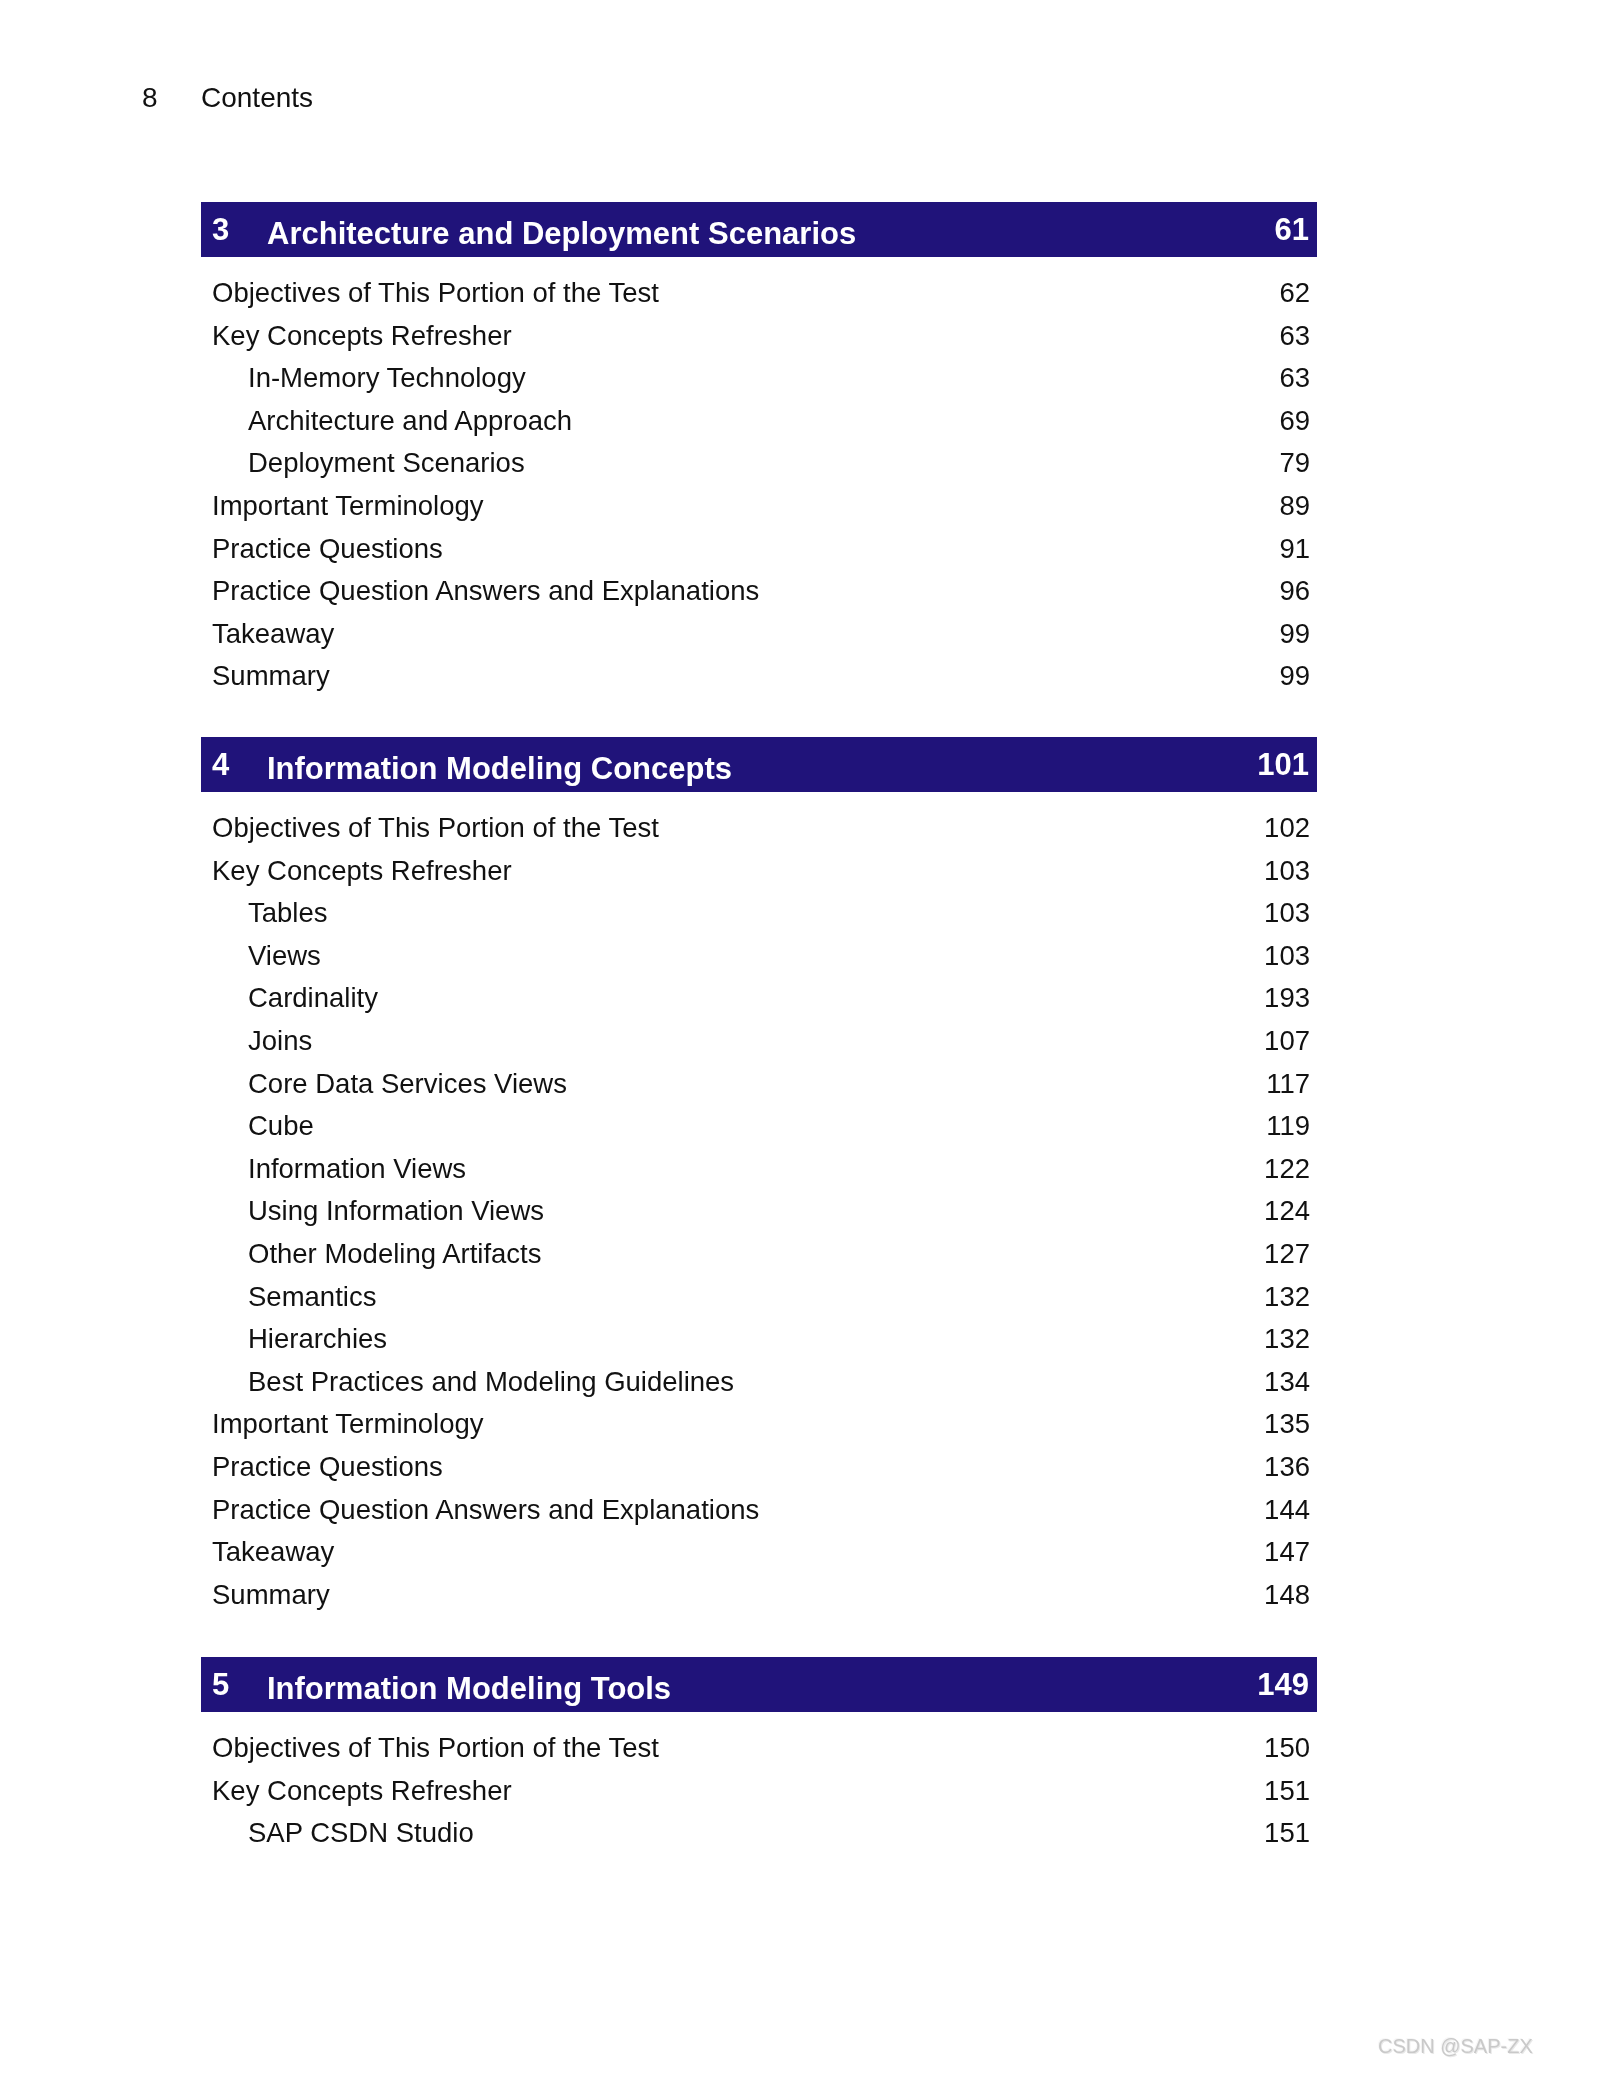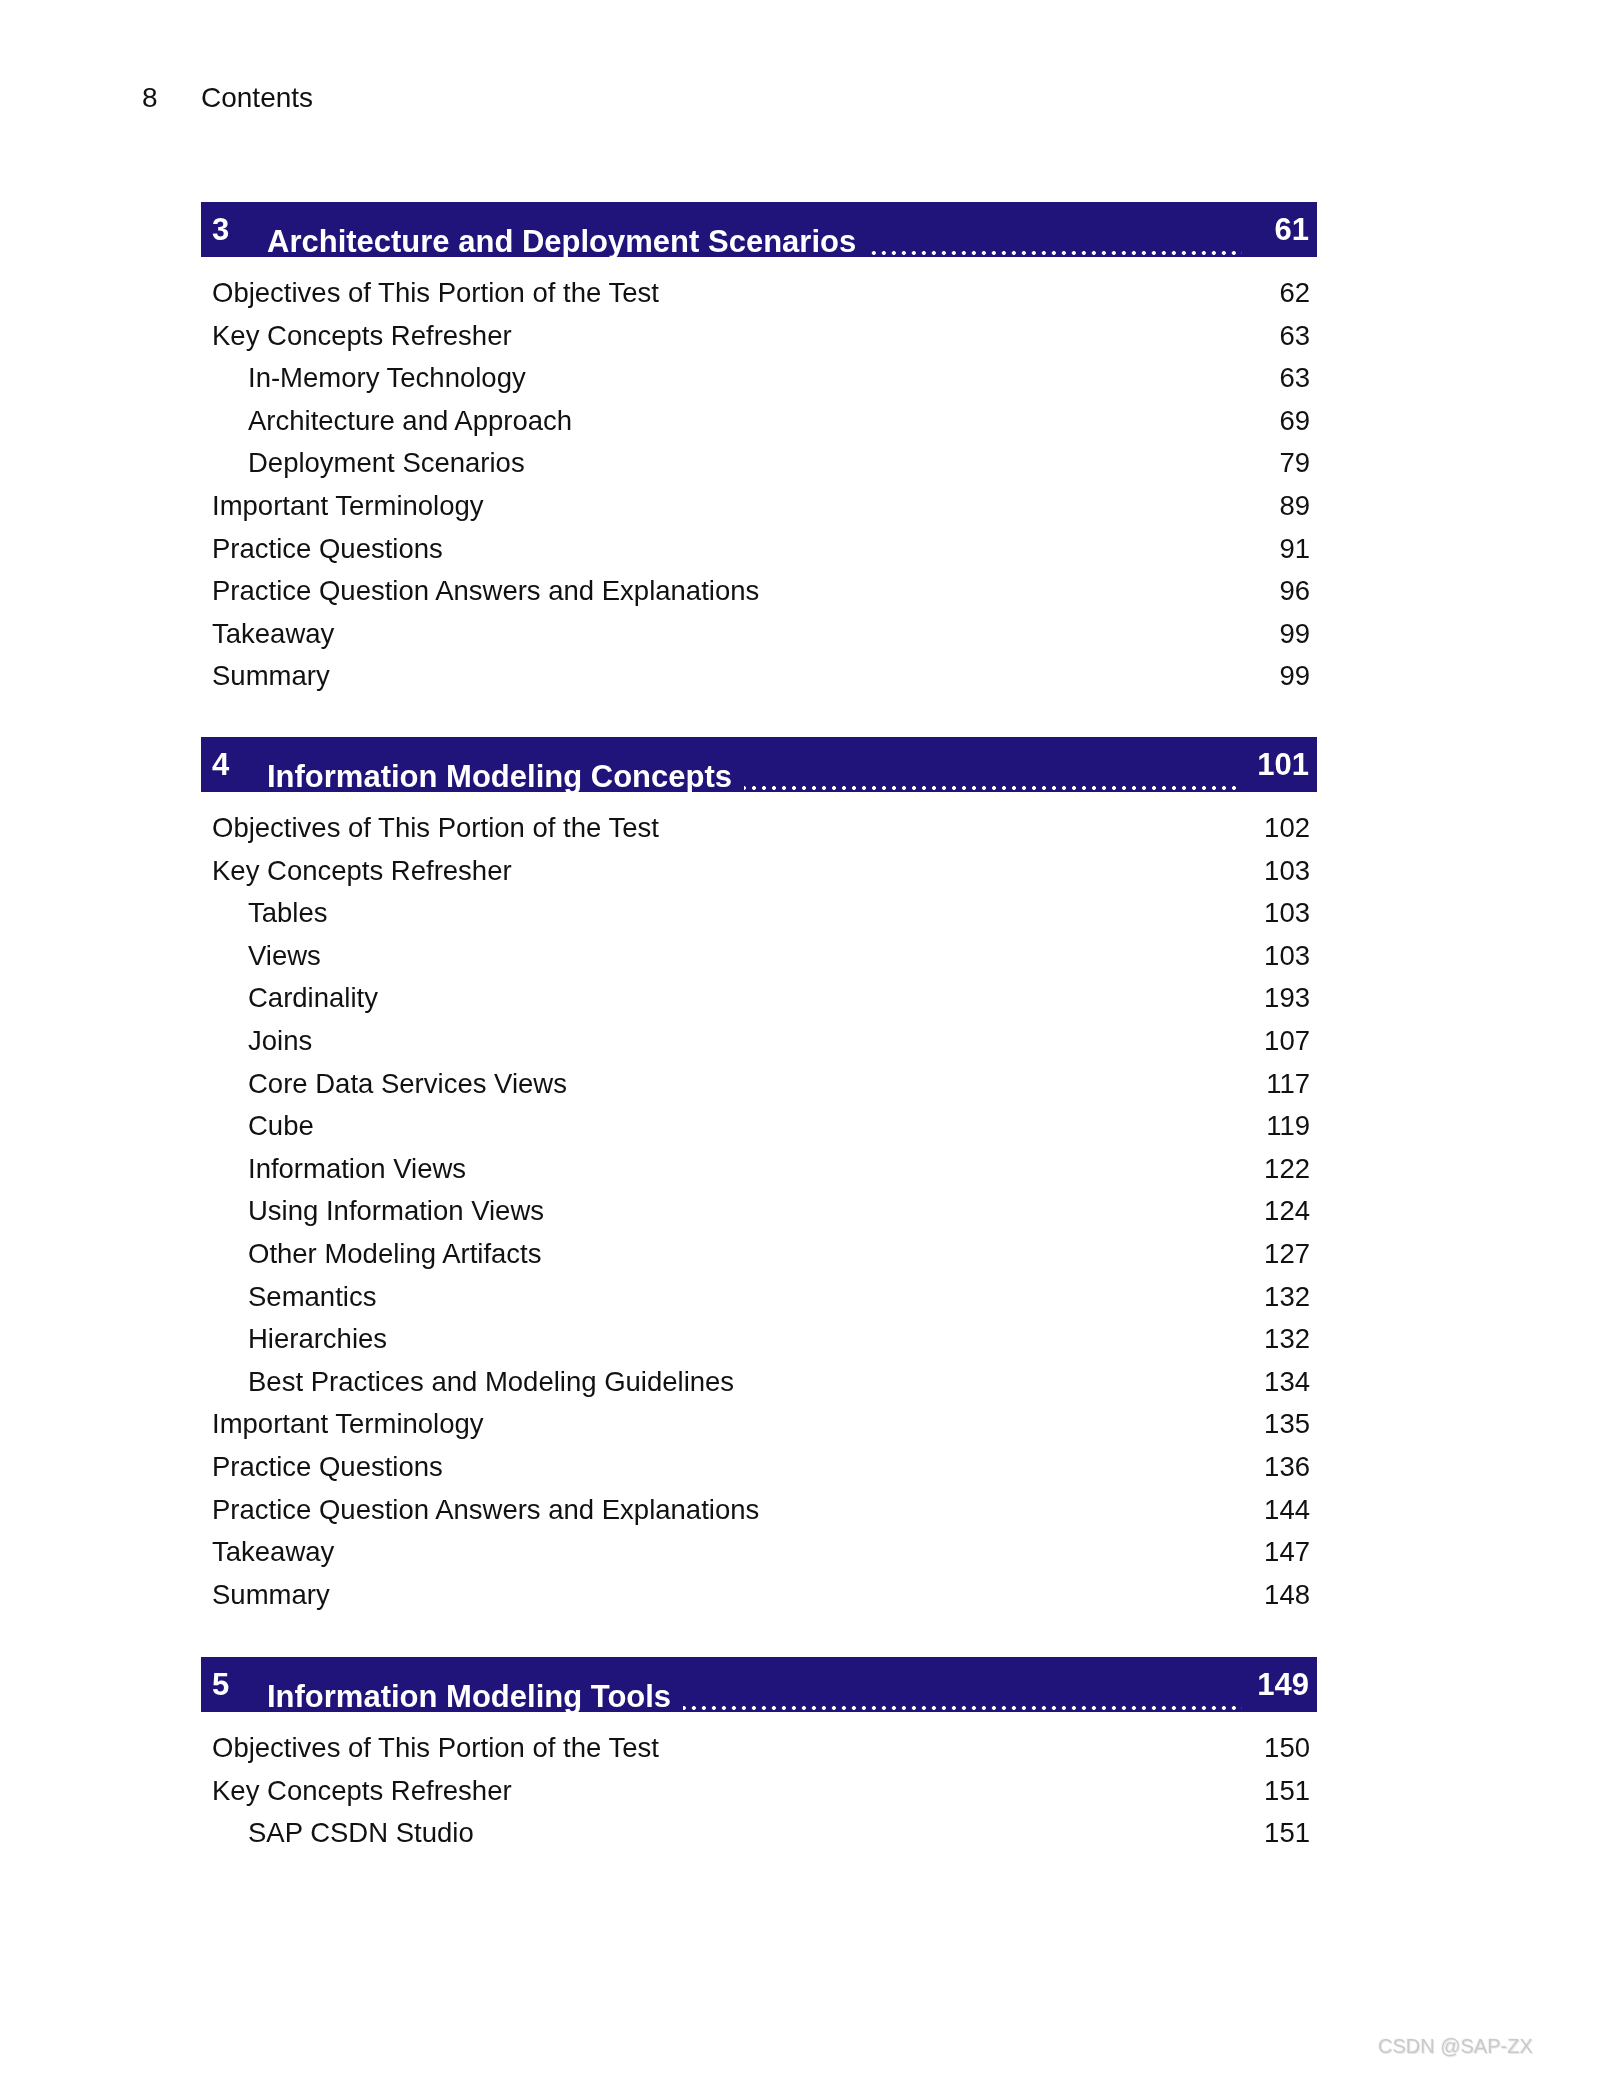--- a/index.html
+++ b/index.html
@@ -51,24 +51,25 @@
   .chapter-bar .num {
     position: absolute;
     left: 11px;
     top: 0;
     line-height: 55px;
   }
   .chapter-bar .title-wrap {
     position: absolute;
     left: 66px;
     right: 75px;
-    top: 12px;
+    top: 4px;
     height: 55px;
     display: flex;
     align-items: stretch;
+    flex-direction: column;
   }
   .chapter-bar .title {
     line-height: 55px;
     white-space: nowrap;
     padding-right: 12px;
   }
   .chapter-bar .leader {
     flex: 1;
     background-image: radial-gradient(circle, #ffffff 1.8px, transparent 2.2px);
     background-size: 10px 6px;

